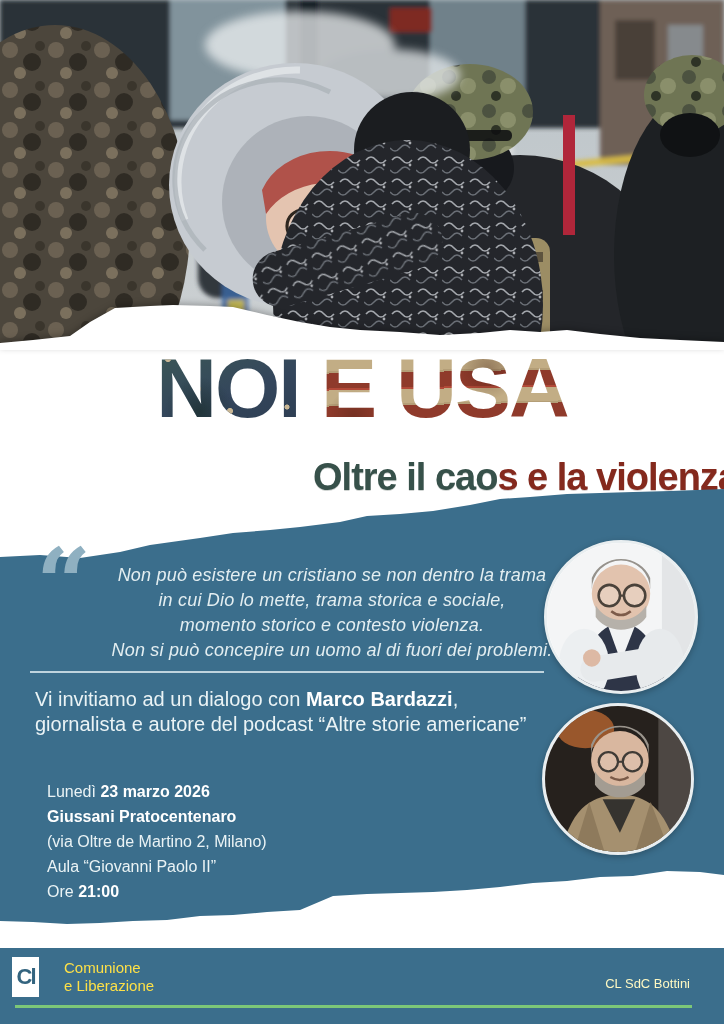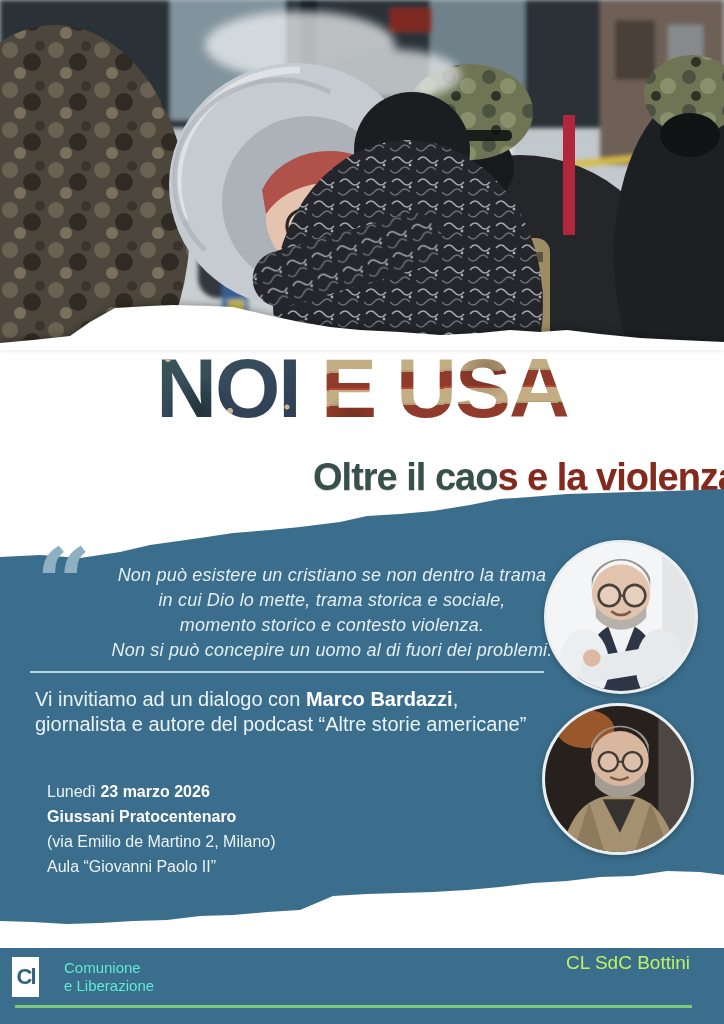--- a/index.html
+++ b/index.html
@@ -61,22 +61,22 @@
   .speaker-circle{position:absolute;border-radius:50%;overflow:hidden;
     border:3px solid #e9eef0;box-shadow:0 2px 6px rgba(0,0,0,.25);background:#fff;}
   .speaker1{left:544px;top:540px;width:148px;height:148px;}
   .speaker2{left:542px;top:703px;width:146px;height:146px;}
   .speaker-circle svg{display:block;width:100%;height:100%;}
   
   .footer{position:absolute;left:0;top:948px;width:724px;height:76px;background:#3b6e8c;}
   .footer-logo{position:absolute;left:12px;top:9px;width:27px;height:40px;background:#ffffff;
     border-radius:0;display:flex;align-items:center;justify-content:center;
     color:#33647f;font-weight:bold;font-size:22px;letter-spacing:-2px;}
-  .footer-org{position:absolute;left:64px;top:11px;color:#5eead4;font-size:15px;line-height:18px;}
-  .footer-credit{position:absolute;right:34px;top:4px;color:#bef264;font-size:19px;}
+  .footer-org{position:absolute;left:64px;top:11px;color:#fde047;font-size:15px;line-height:18px;}
+  .footer-credit{position:absolute;right:34px;top:28px;color:#fef9c3;font-size:13px;}
   .footer-line{position:absolute;left:15px;top:57px;width:677px;height:3px;background:#7cc778;}
 </style>
 </head>
 <body>
 
 <div class="poster">
 
   <div class="photo">
     <svg width="724" height="350" viewBox="0 0 724 350" preserveAspectRatio="none">
       <defs>
@@ -205,22 +205,23 @@
   <div class="quote-divider"></div>
 
   <div class="invitation">
     <div><span>Vi invitiamo ad un dialogo con </span><b>Marco Bardazzi</b><span>,</span></div>
     <div>giornalista e autore del podcast “Altre storie americane”</div>
   </div>
 
   <div class="event">
     <div><span>Lunedì </span><b>23 marzo 2026</b></div>
     <div><b>Giussani Pratocentenaro</b></div>
-    <div>(via Emilio de Martino 2, Milano)</div>
+    <div>(via Oltre de Martino 2, Milano)</div>
     <div>Aula “Giovanni Paolo II”</div>
+    <div><span>Ore </span><b>21:00</b></div>
   </div>
 
   <div class="speaker-circle speaker1">
     <svg viewBox="0 0 152 152">
       <rect width="152" height="152" fill="#f4f5f6"></rect>
       <rect x="118" y="0" width="34" height="152" fill="#e3e5e7"></rect>
       <path d="M28,152 C40,98 58,84 76,82 C96,84 112,98 124,152 Z" fill="#2e3547"></path>
       <path d="M63,86 L76,122 L90,86 Z" fill="#f2f3f4"></path>
       <ellipse cx="38" cy="126" rx="26" ry="38" fill="#eceff1"></ellipse>
       <ellipse cx="116" cy="126" rx="25" ry="38" fill="#e7eaec"></ellipse>

